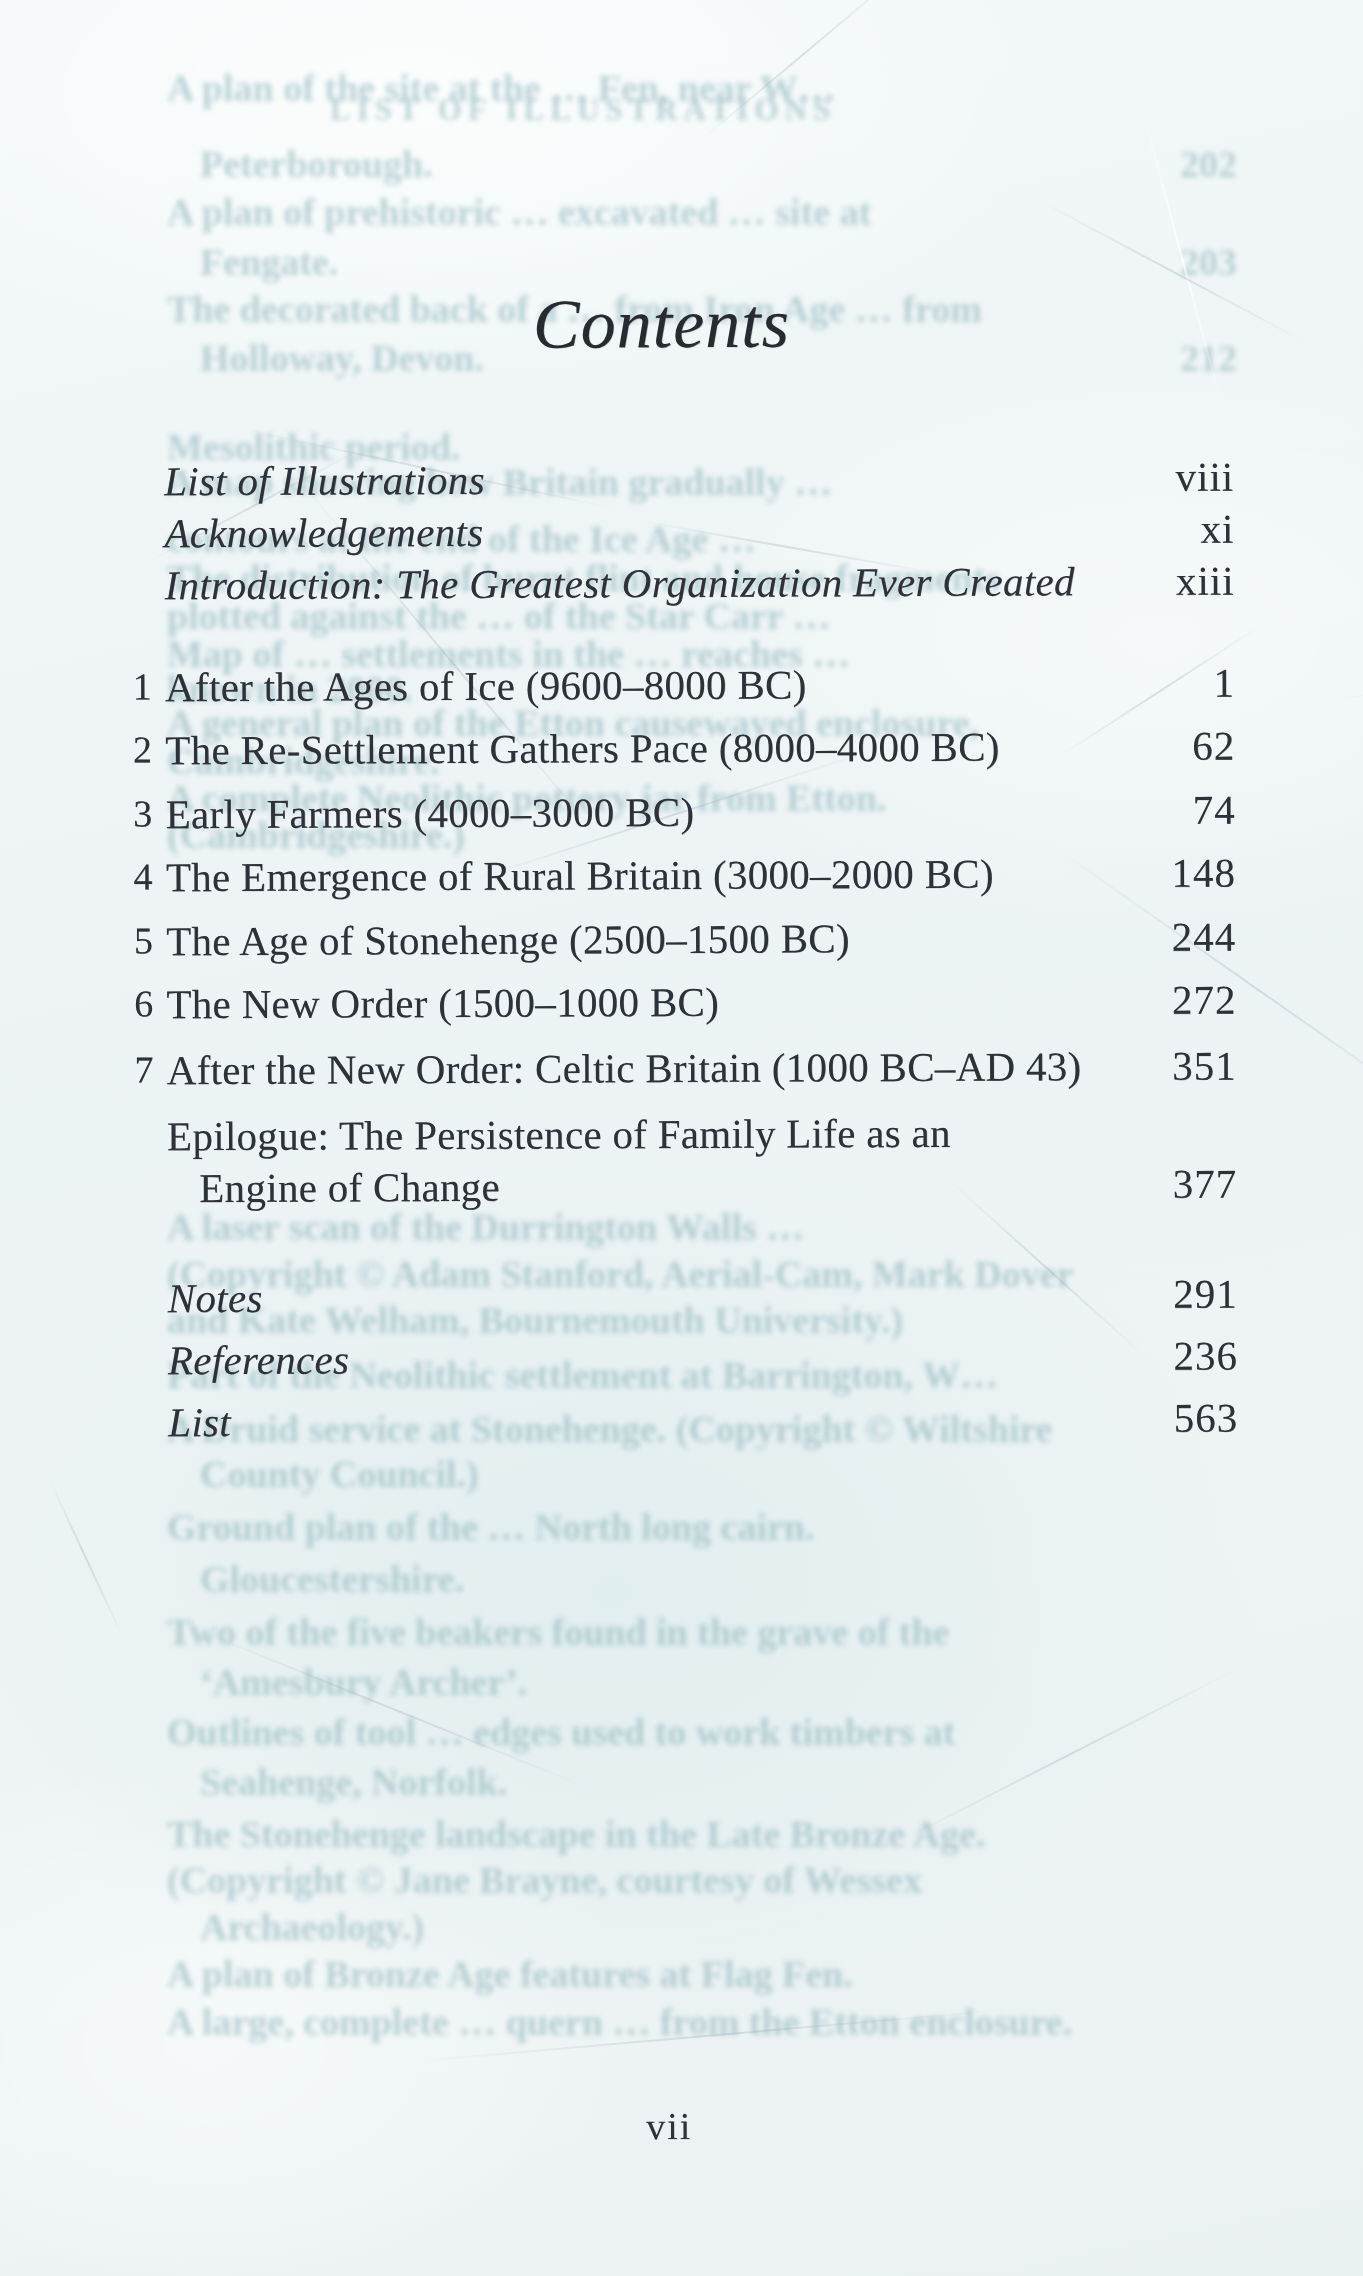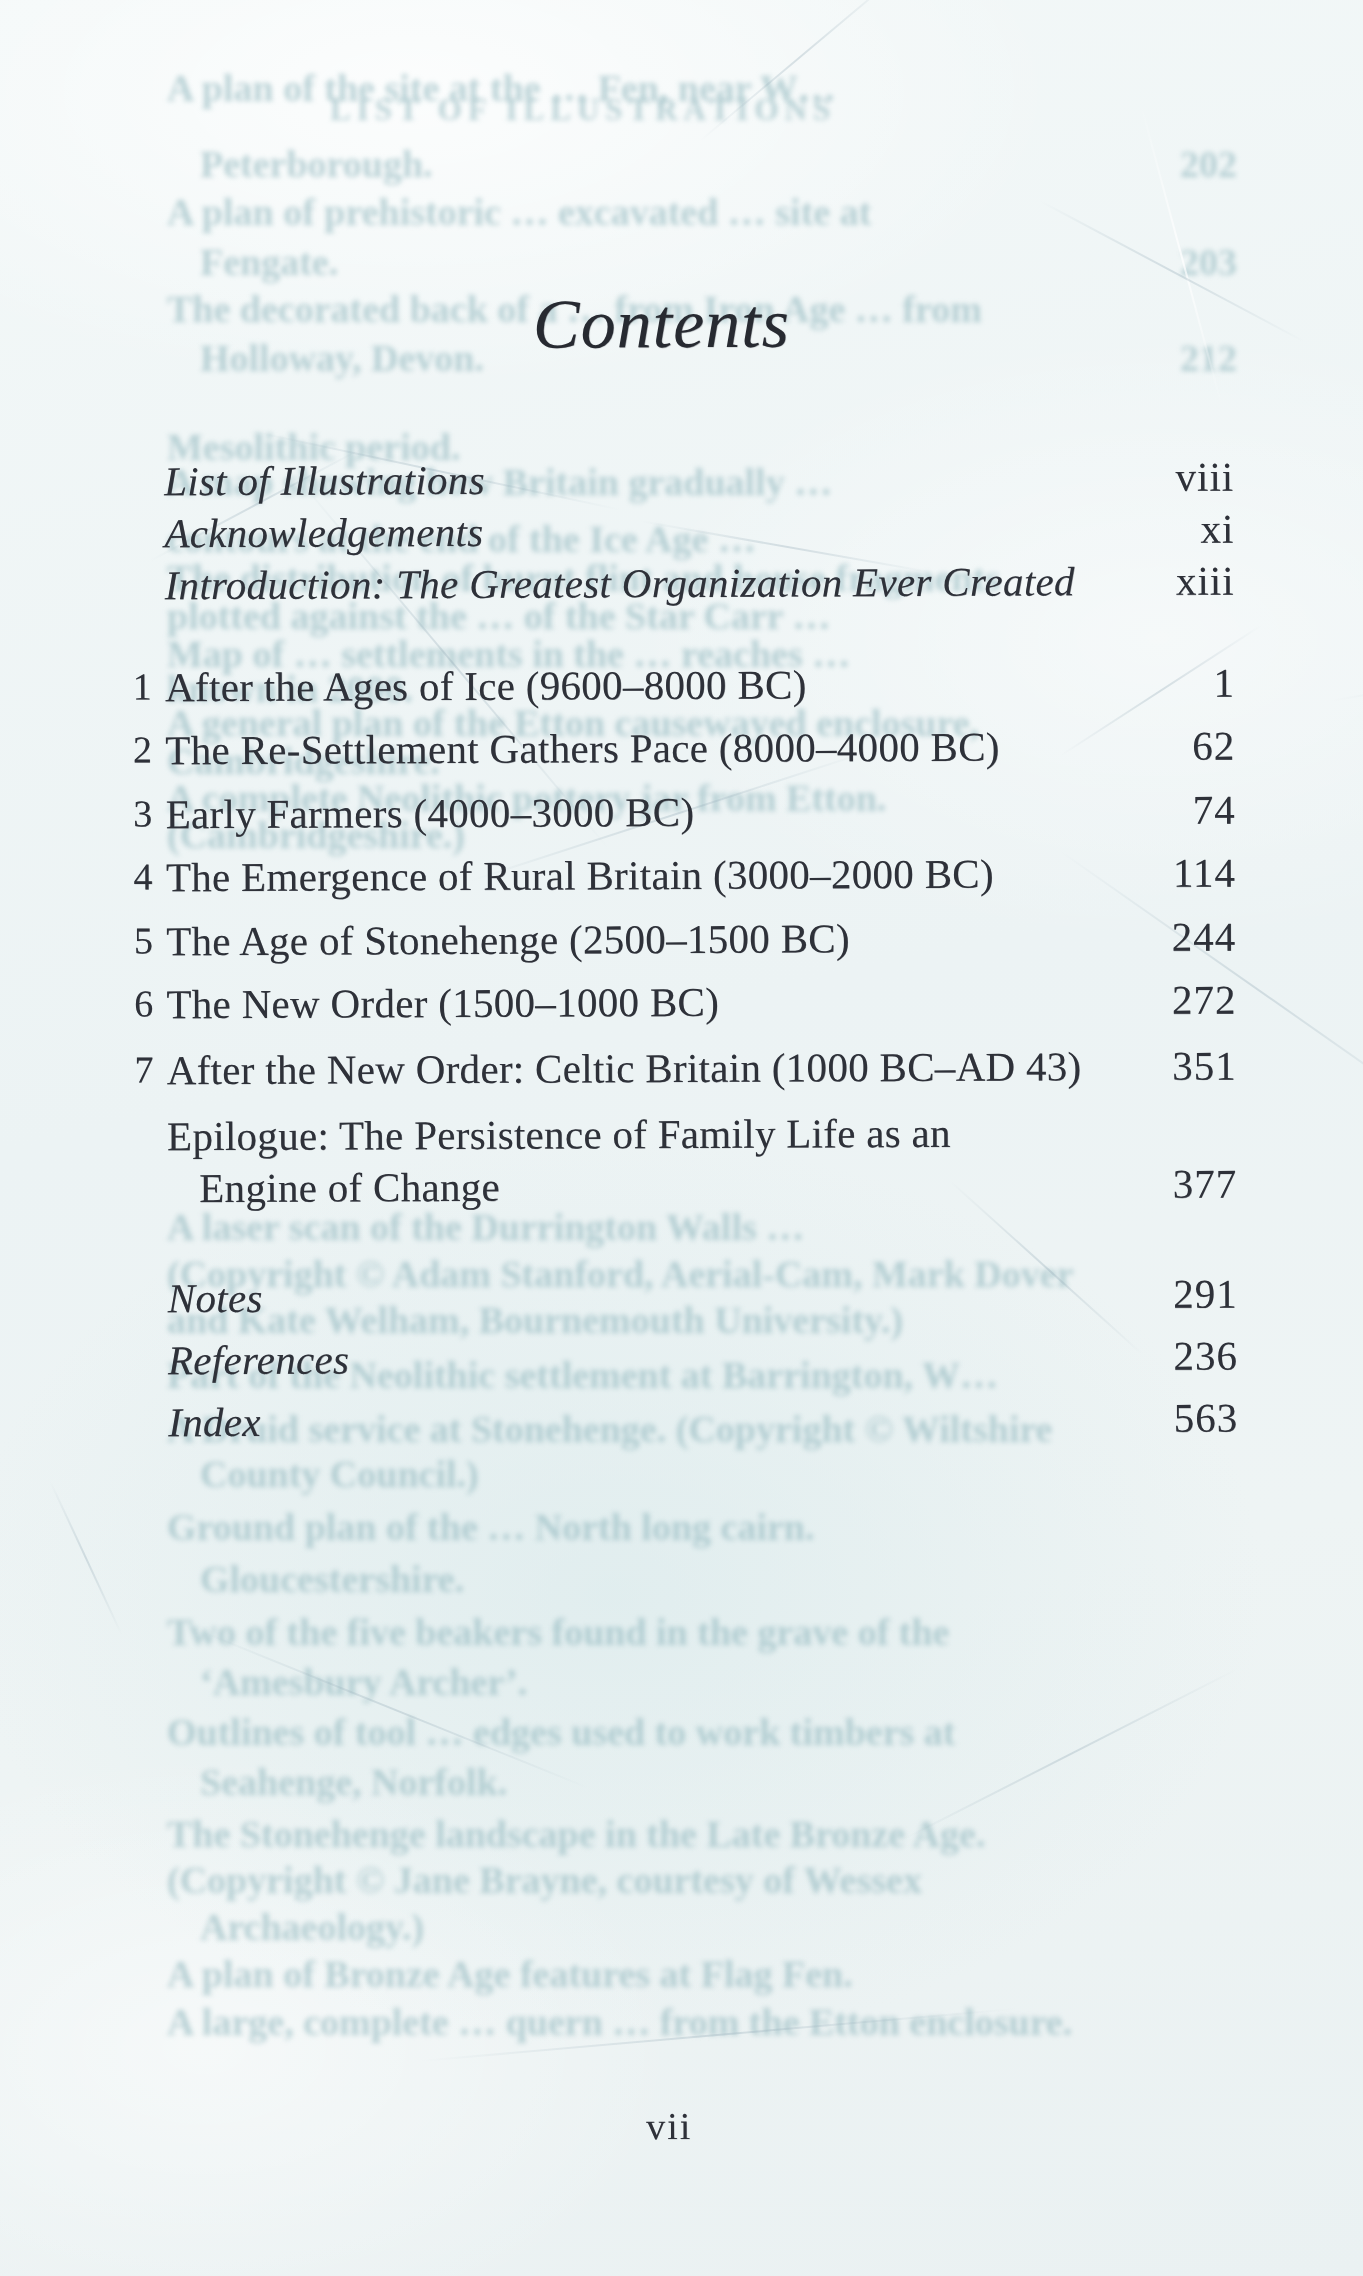--- a/index.html
+++ b/index.html
@@ -270,21 +270,21 @@
     <div class="row" style="top:788px;">
       <span class="chapter-num">3</span>
       <span class="label">Early Farmers (4000–3000 BC)</span>
       <span class="spacer"></span>
       <span class="pg">74</span>
     </div>
     <div class="row" style="top:851px;">
       <span class="chapter-num">4</span>
       <span class="label">The Emergence of Rural Britain (3000–2000 BC)</span>
       <span class="spacer"></span>
-      <span class="pg">114</span>
+      <span class="pg">148</span>
     </div>
     <div class="row" style="top:915px;">
       <span class="chapter-num">5</span>
       <span class="label">The Age of Stonehenge (2500–1500 BC)</span>
       <span class="spacer"></span>
       <span class="pg">244</span>
     </div>
     <div class="row" style="top:978px;">
       <span class="chapter-num">6</span>
       <span class="label">The New Order (1500–1000 BC)</span>
@@ -311,21 +311,21 @@
       <span class="label">Notes</span>
       <span class="spacer"></span>
       <span class="pg">291</span>
     </div>
     <div class="row italic-entry" style="top:1334px;">
       <span class="label">References</span>
       <span class="spacer"></span>
       <span class="pg">236</span>
     </div>
     <div class="row italic-entry" style="top:1396px;">
-      <span class="label">Index</span>
+      <span class="label">List</span>
       <span class="spacer"></span>
       <span class="pg">563</span>
     </div>
 
     <div class="folio">vii</div>
 
   </div>
 </div>
 
 </body></html>

